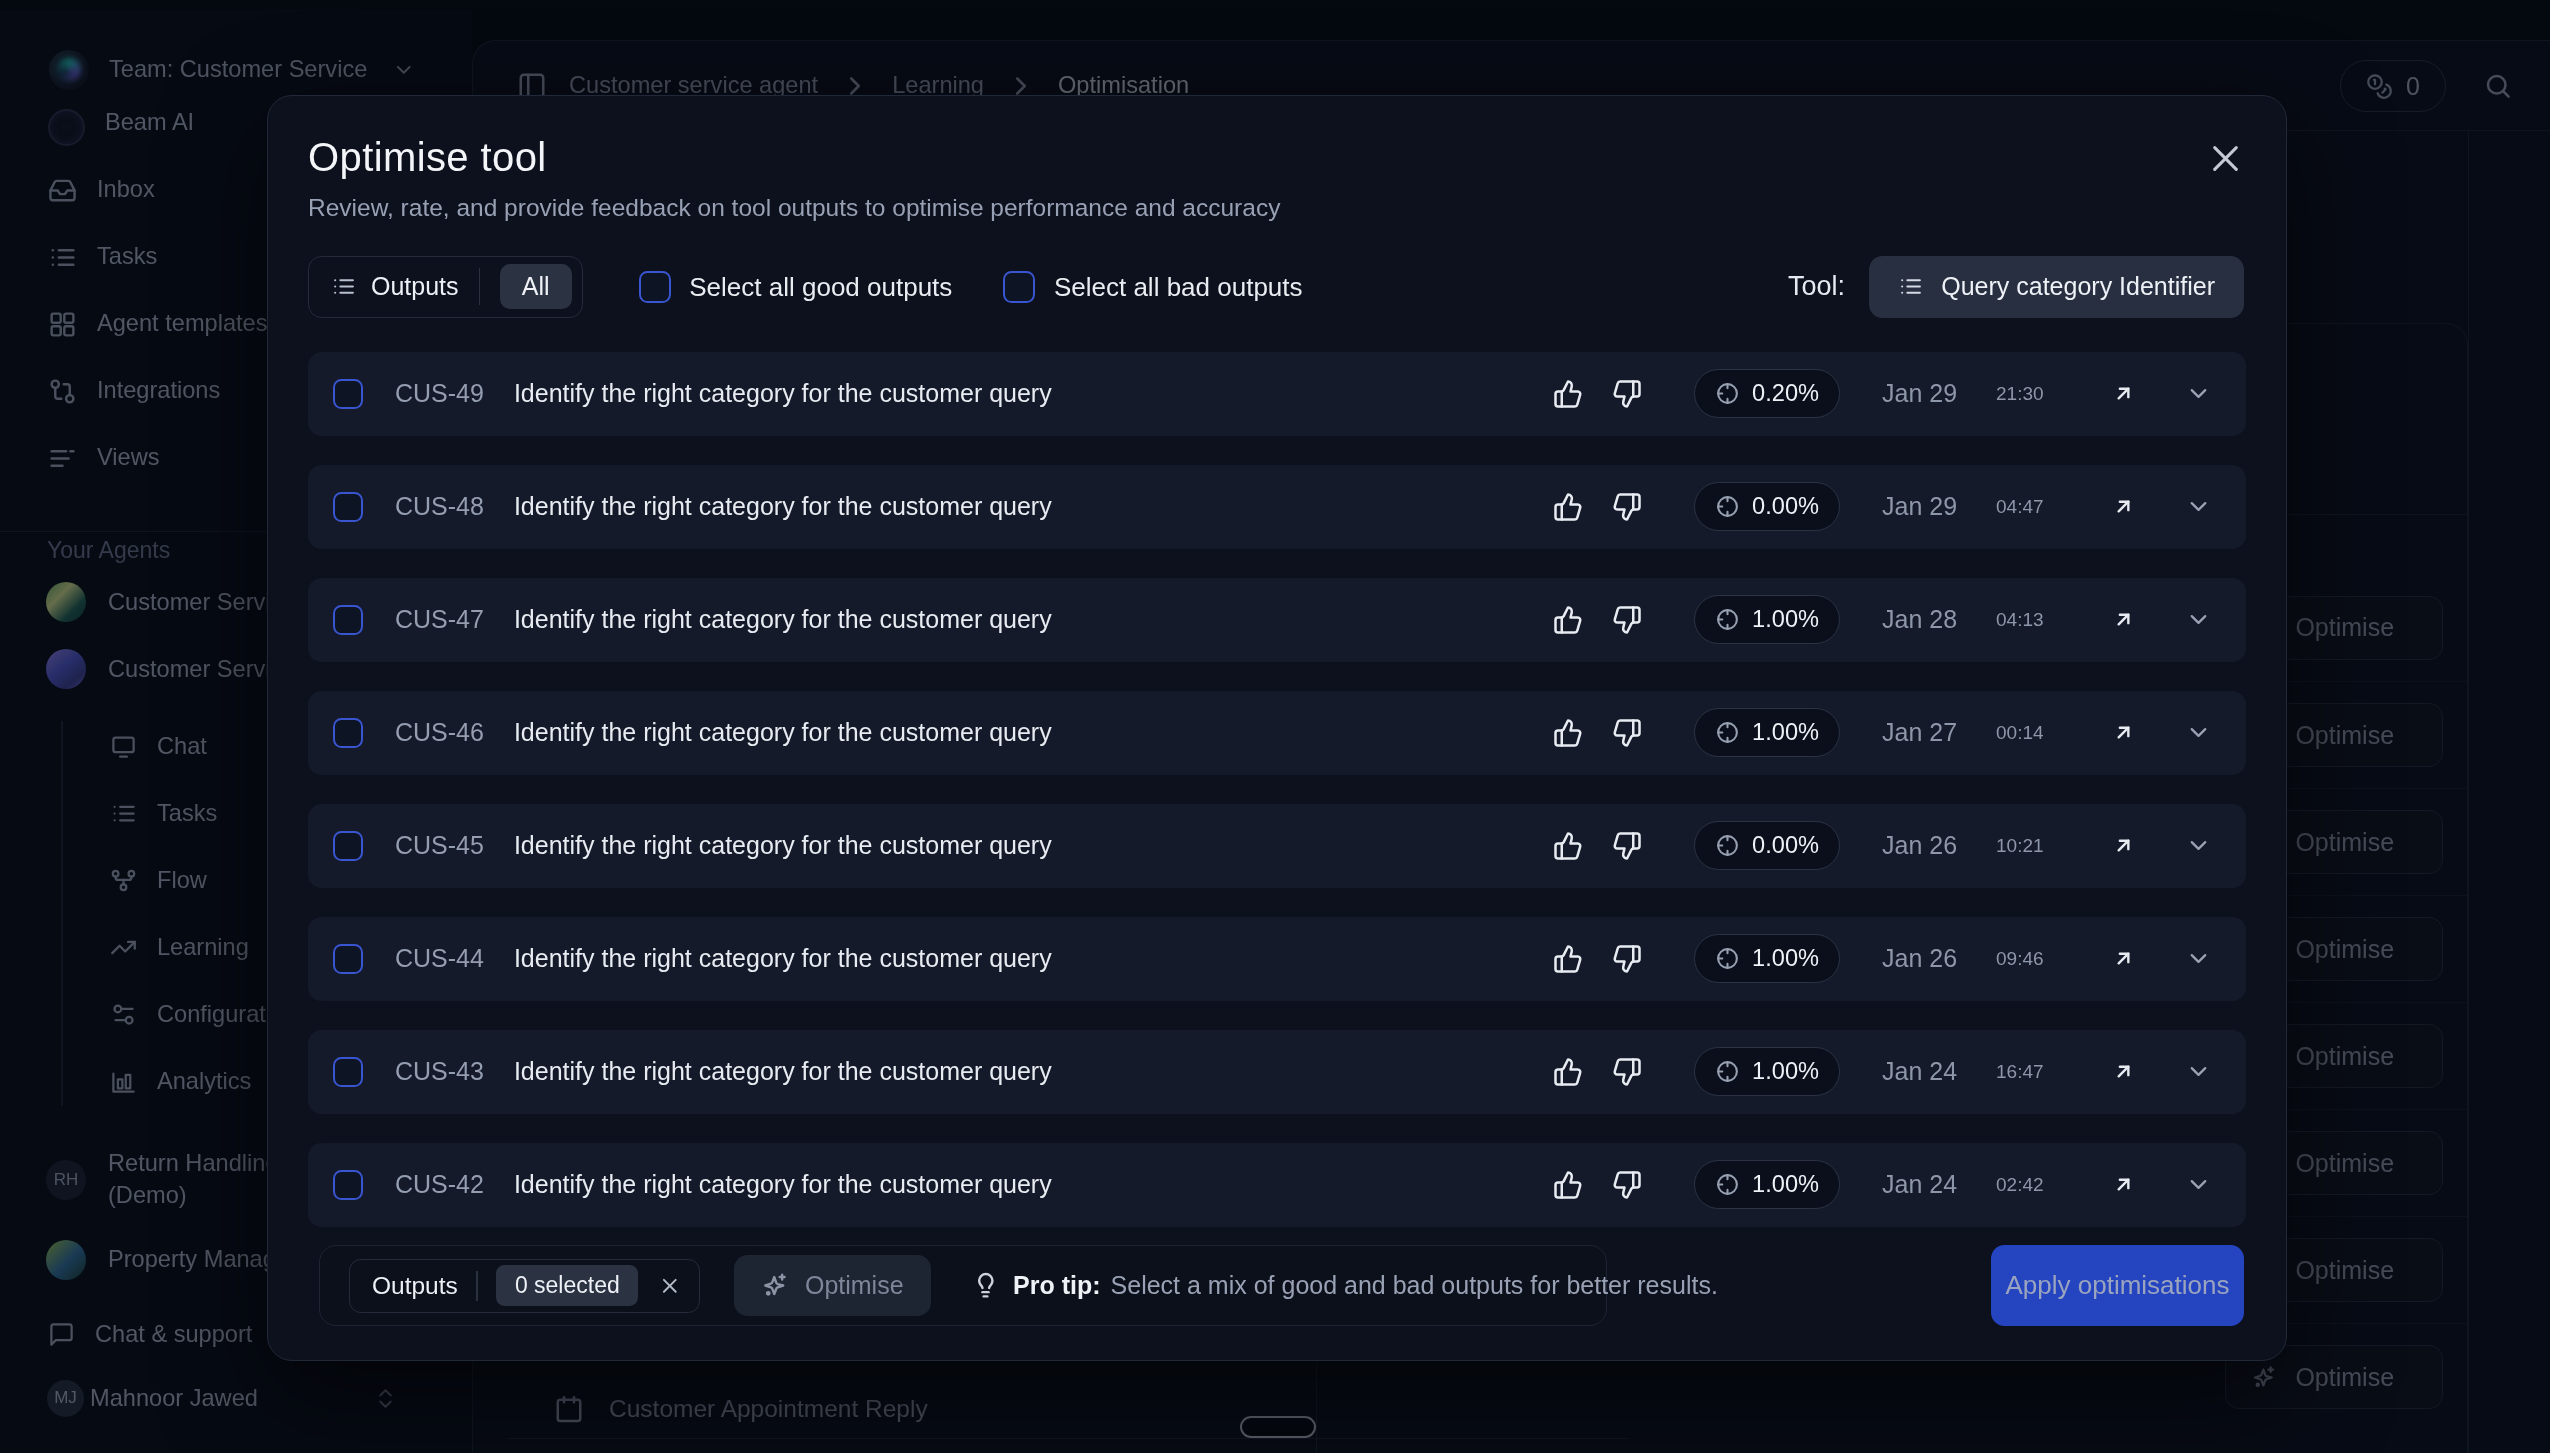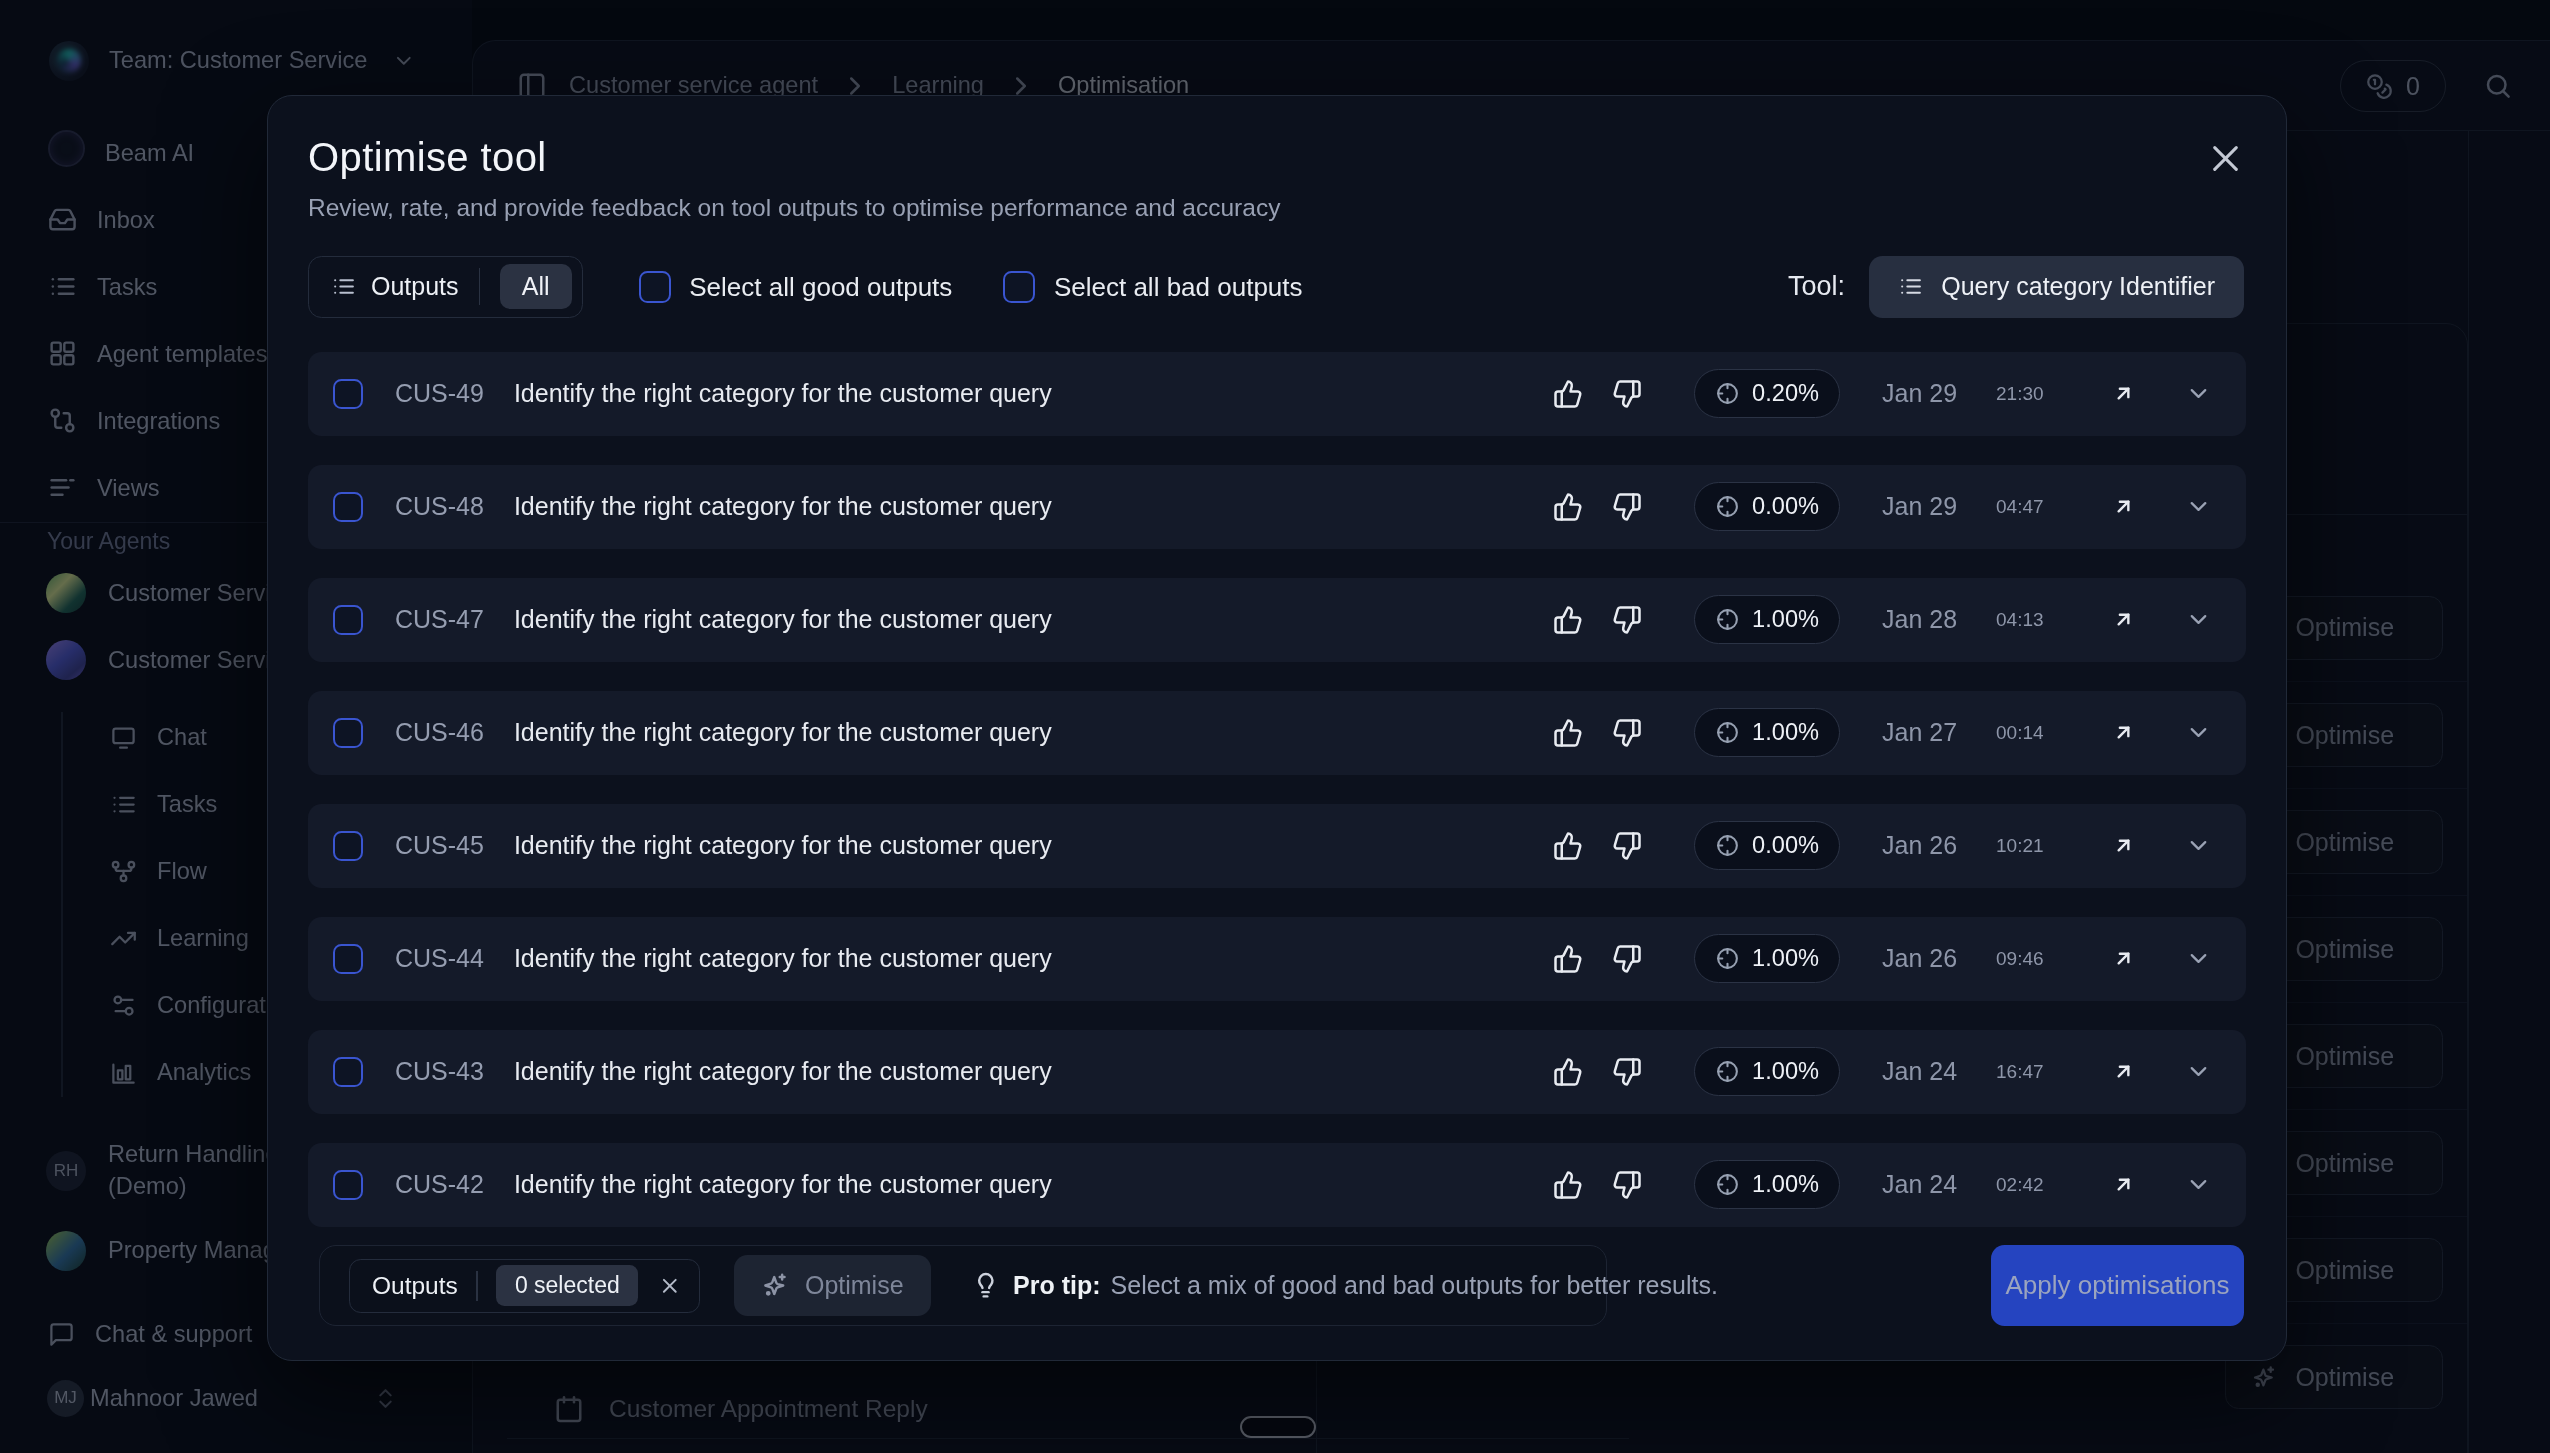--- a/index.html
+++ b/index.html
@@ -10,37 +10,37 @@
     --txt-hi:#eef1f6; --txt-mid:#99a1b4; --txt-low:#7e8699;
     --side-txt:#a2aabc; --side-ic:#959db0;
     --cb-blue:#3a55d0; --accent:#2544c0;
   }
   *{box-sizing:border-box;margin:0;padding:0}
   html,body{width:2550px;height:1454px;overflow:hidden;background:var(--page-bg);
     font-family:"Liberation Sans",sans-serif;-webkit-font-smoothing:antialiased}
   .ic{stroke:currentColor;fill:none;stroke-width:2;stroke-linecap:round;stroke-linejoin:round;flex:none}
 
   
-  .sidebar{position:absolute;left:0;top:0;bottom:0;width:472px;background:var(--sidebar-bg);
+  .sidebar{position:absolute;left:0;top:9px;bottom:0;width:472px;background:var(--sidebar-bg);
     display:flex;flex-direction:column;color:var(--side-txt);font-size:23.6px;z-index:1;padding:35px 0 22px}
   .team-row{display:flex;align-items:center;height:51px;padding-left:49px;gap:20px}
   .team-label{white-space:nowrap;color:#9ba3b6}
   .chev-sm{width:23.6px;height:23.6px;color:#8a92a4;margin-left:5px}
   .av{width:40px;height:40px;border-radius:50%;flex:none}
   .av-team{background:radial-gradient(circle at 38% 38%,#1b2a3a 0 35%,#0f1524 70%),#0f1524;position:relative;overflow:hidden}
   .av-team::after{content:"";position:absolute;inset:8.4px;border-radius:50%;
     background:conic-gradient(#1fd2c0,#6b5bd6,#173a56,#1fd2c0);filter:blur(2.5px);opacity:.85}
   .av-beam{width:37px;height:37px;background:#0e1320;border:2.5px solid #2b2f49;box-shadow:0 0 8.4px #4b3f8a66 inset}
   .av-cs1{background:linear-gradient(135deg,#6fae67 5%,#cdd98b 35%,#1e5f52 70%,#123c35)}
   .av-cs2{background:linear-gradient(140deg,#8b7ae0 5%,#4b55c9 45%,#3b3f8f 75%,#6a5ed0)}
   .av-rh{background:#1a2130;display:flex;align-items:center;justify-content:center;font-size:17px;color:#99a1b3}
   .av-pm{background:linear-gradient(135deg,#86b35f 10%,#2f6e9e 55%,#1c4030)}
   .av-mj{width:37px;height:37px;background:#262e3e;display:flex;align-items:center;justify-content:center;font-size:17px;color:#a6aebe}
   .s-nav{margin-top:13.5px}
-  .s-item{display:flex;align-items:flex-end;height:67px;padding-left:48px;gap:20px;white-space:nowrap}
+  .s-item{display:flex;align-items:flex-start;height:67px;padding-left:48px;gap:20px;white-space:nowrap}
   .s-item .ic{width:29px;height:29px;color:var(--side-ic)}
   .s-div{border-top:0.8px solid #1a2130;margin:20px 0 0}
   .s-section{padding-left:47px;font-size:23px;color:#68708a;height:37px;display:flex;align-items:center}
   .a-item{display:flex;align-items:center;height:67px;padding-left:46px;gap:22px;white-space:nowrap}
   .subnav{position:relative;margin-top:10px}
   .subnav::before{content:"";position:absolute;left:61px;top:8.4px;bottom:8.4px;width:1.7px;background:#1d2433}
   .sub-item{display:flex;align-items:center;height:67px;padding-left:110px;gap:20px;white-space:nowrap}
   .sub-item .ic{width:27px;height:27px;color:var(--side-ic)}
   .a-two{height:auto;min-height:93px;margin-top:18.6px;align-items:center}
   .a-two .lbl2{max-width:211px;line-height:1.35;white-space:normal}

